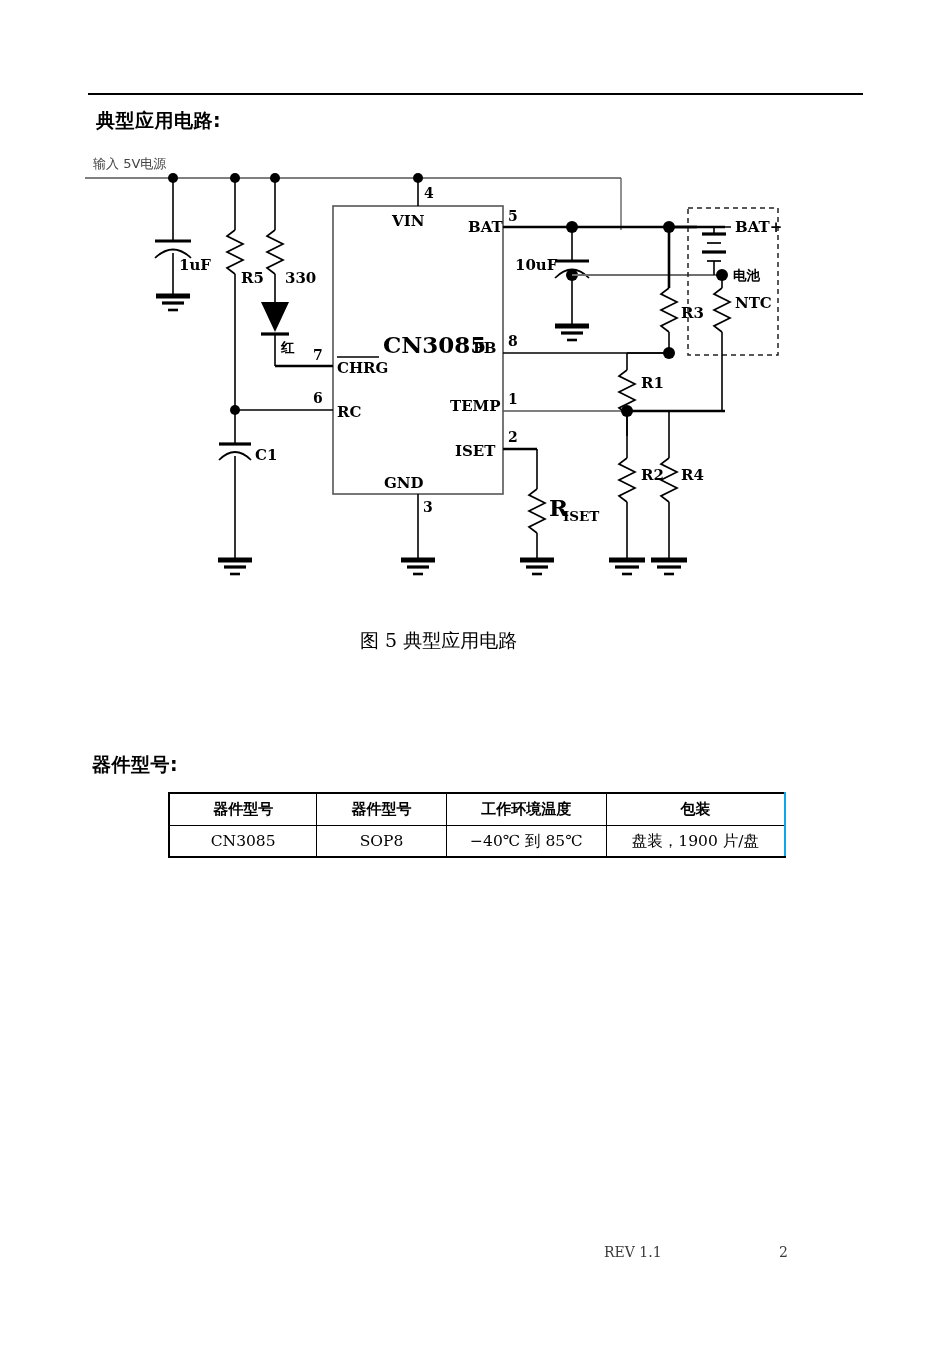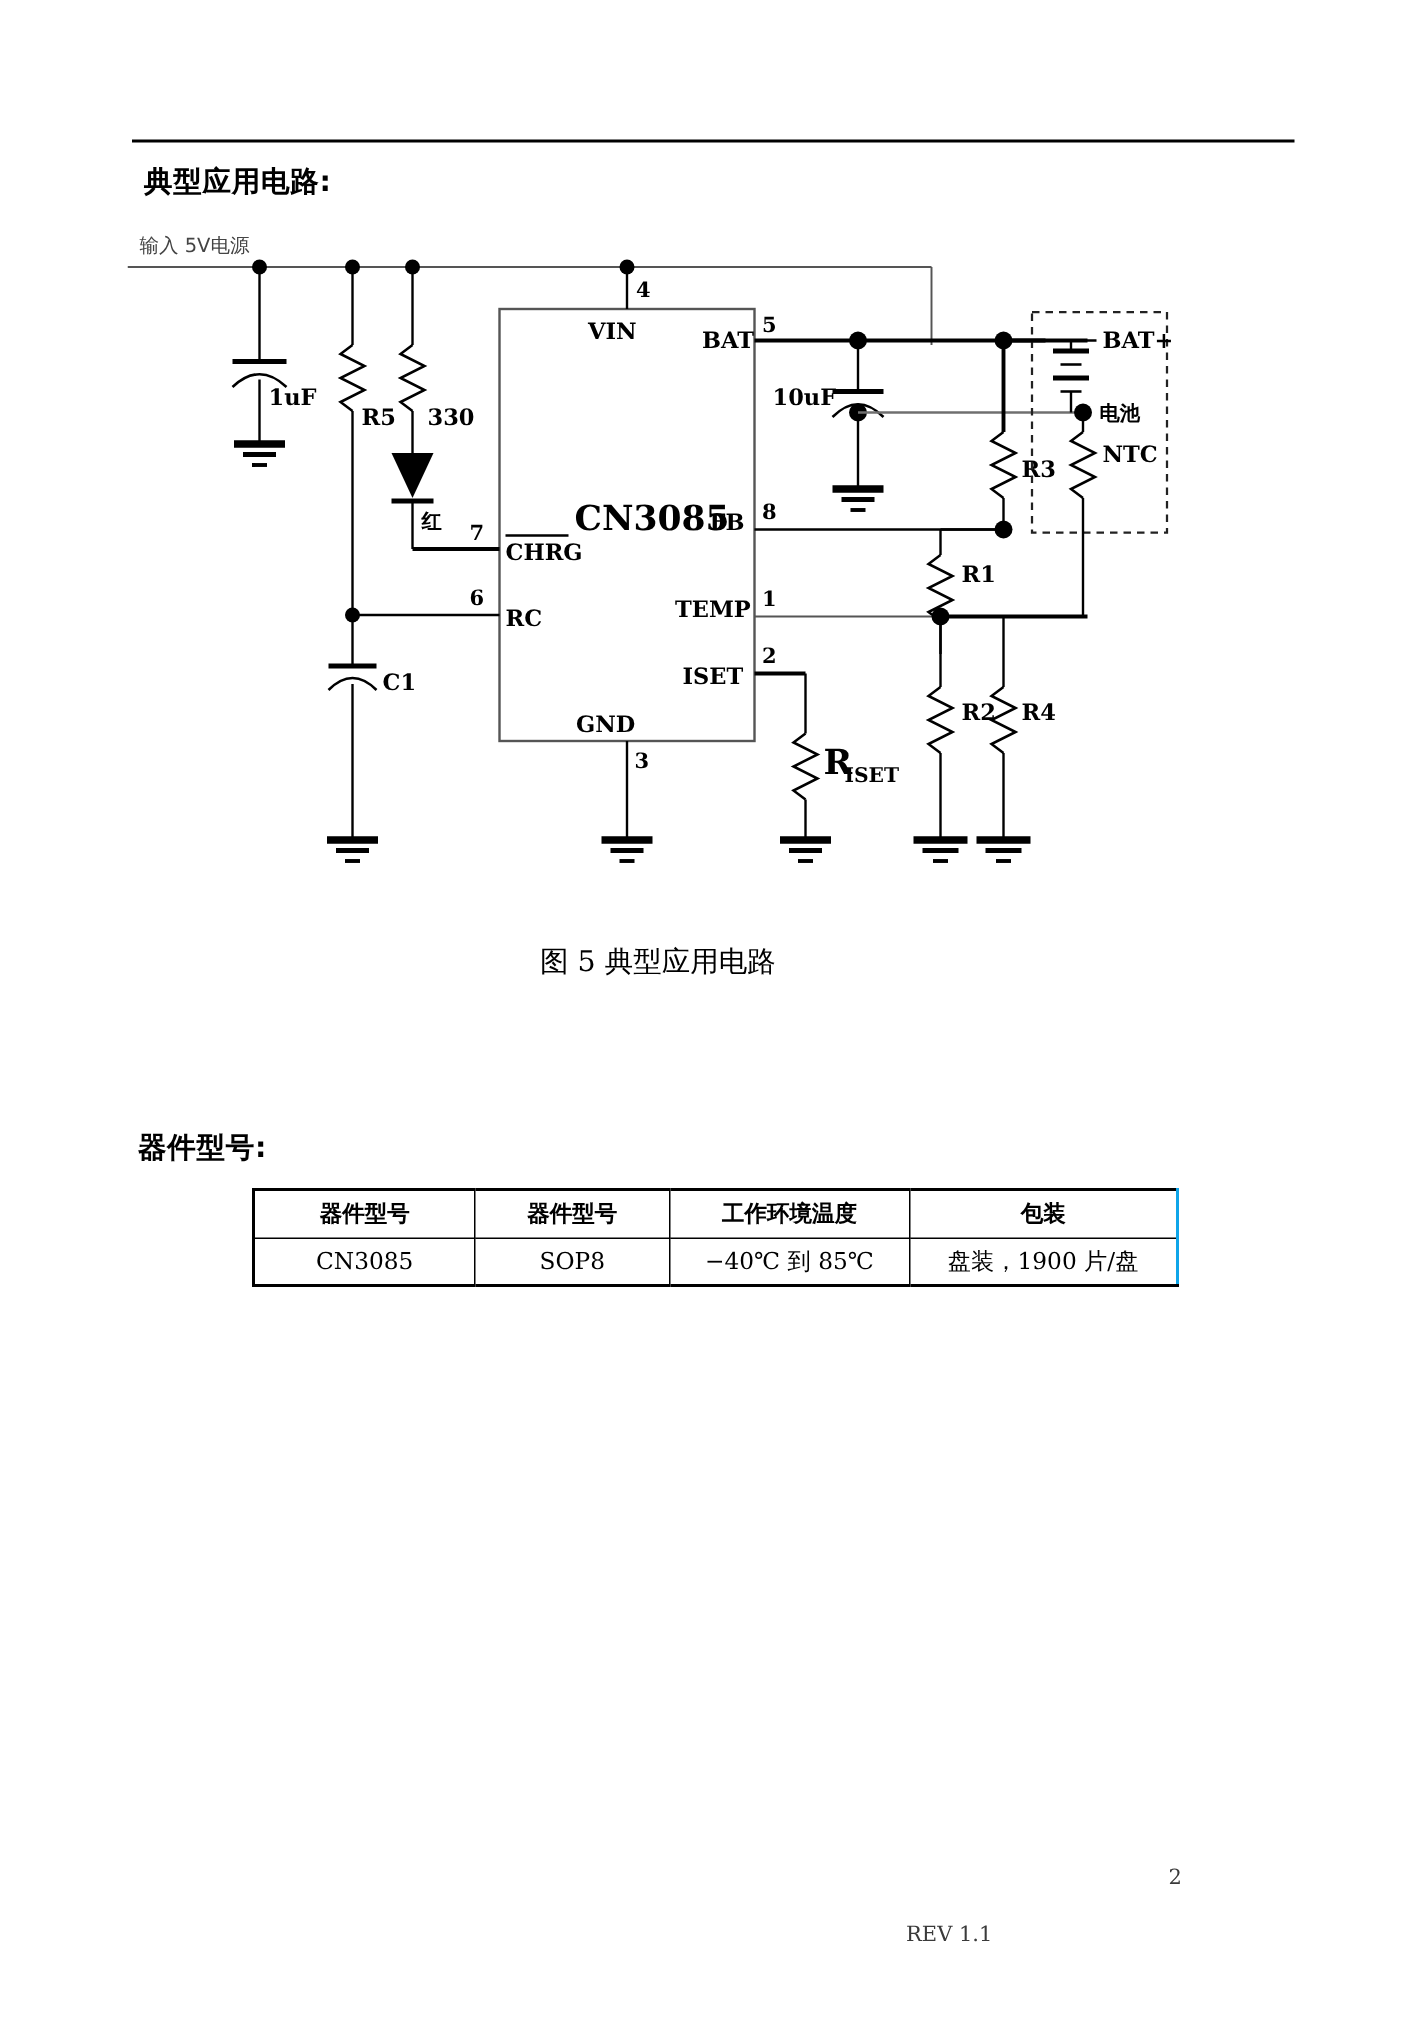--- a/index.html
+++ b/index.html
@@ -91,21 +91,21 @@
   #order-table .outer-r { border-right: 2px solid #0ea5e9; }
 
   
   .footer-item {
     position: absolute;
     font-family: "DejaVu Serif", "Liberation Serif", serif;
     font-size: 14px;
     color: #3a3a3a;
     white-space: nowrap;
   }
-  #footer-rev { left: 604px; top: 1244px; margin-top: 38px; }
+  #footer-rev { left: 604px; top: 1244px; }
   #footer-page { left: 779px; top: 1244px; }
 
   
   .lbl {
     font-family: "DejaVu Serif", "Liberation Serif", serif;
     font-weight: bold;
     font-size: 15px;
     fill: #000;
   }
   .lbl-sm {

